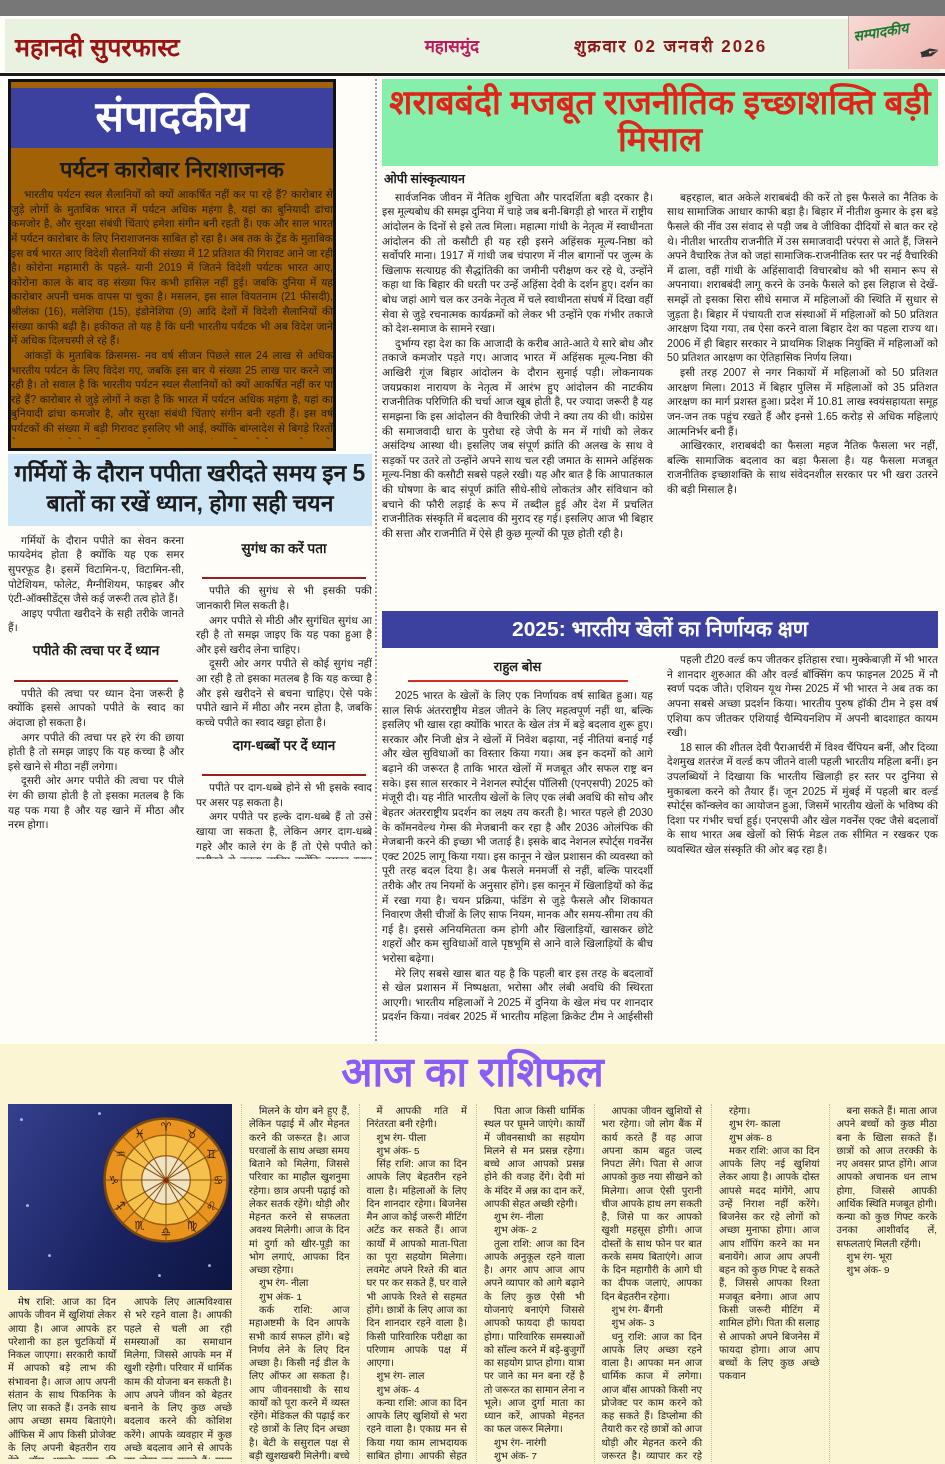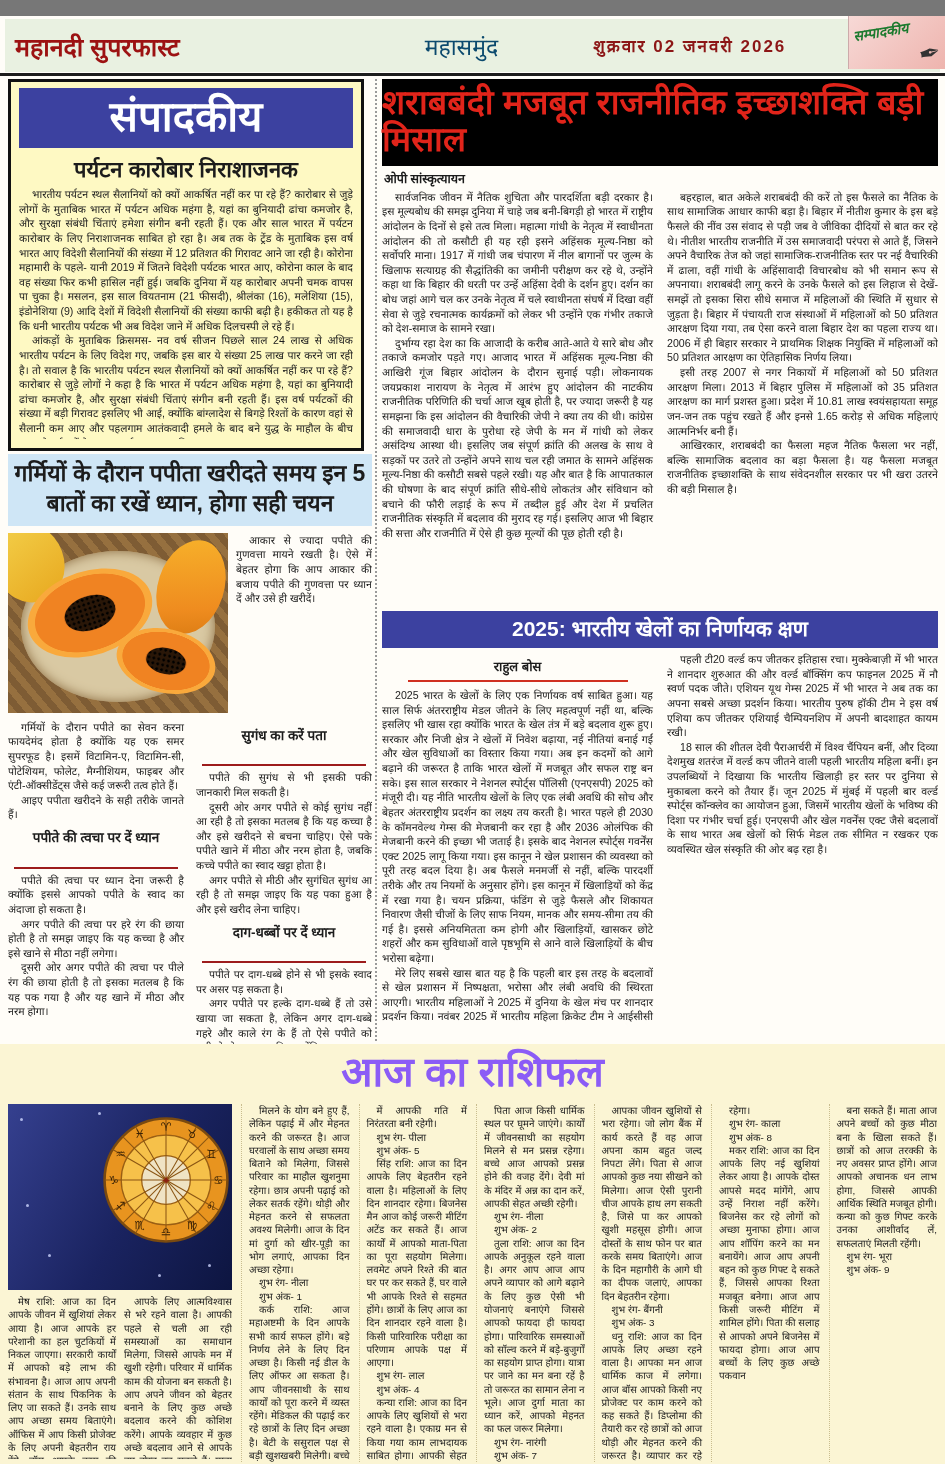--- a/index.html
+++ b/index.html
@@ -2,44 +2,44 @@
 <html><head>
 <meta charset="utf-8">
 <style>
   * { box-sizing: border-box; margin: 0; padding: 0; }
   body { background:#777; font-family:"Liberation Sans","DejaVu Sans",sans-serif; }
   .page { position:relative; width:945px; height:1464px; background:#fffdf8; margin:16px auto; overflow:hidden; color:#1c1c1c; }
 
   
   .masthead { position:absolute; top:3px; left:5px; right:5px; height:53px; background:#e9f1e1; display:flex; align-items:center; padding:0 10px; }
   .paper-name { font-size:25px; font-weight:bold; color:#9c1212; }
-  .mast-city { font-size:23px; font-weight:normal; color:#0c4a6e; margin-left:245px; }
+  .mast-city { font-size:17px; font-weight:bold; color:#be185d; margin-left:245px; }
   .mast-date { font-size:17px; font-weight:bold; color:#8c1616; margin-left:95px; letter-spacing:2px; }
   .mast-page { font-size:17px; font-weight:bold; color:#8c1616; margin-left:auto; margin-right:18px; }
   .stamp { position:absolute; right:0; top:0; width:97px; height:53px; background:linear-gradient(135deg,#f7d9d6,#eeb4ae); border-left:1px solid #caa; overflow:hidden; }
   .stamp-text { position:absolute; left:4px; top:6px; font-size:14px; font-weight:bold; color:#1c7a2e; transform:rotate(-9deg); font-style:italic; }
   .pen-icon { position:absolute; right:4px; bottom:0px; font-size:26px; color:#333; transform:rotate(-15deg); }
   .header-rule { position:absolute; top:57px; left:0; width:945px; height:3px; background:#1d1d1d; }
 
   
   .para { text-align:justify; text-indent:13px; }
   .bodytxt { font-size:10.6px; line-height:1.38; overflow:hidden; }
 
   
-  .editorial-box { position:absolute; top:63px; left:8px; width:356px; height:372px; border:3px solid #111; background:#fef9c3; padding:6px 8px 4px; }
+  .editorial-box { position:absolute; top:63px; left:8px; width:328px; height:372px; border:3px solid #111; background:#a16207; padding:6px 0 4px; }
   .ed-banner { background:#3c41a0; color:#fff; font-size:42px; font-weight:bold; text-align:center; padding:6px 0 8px; line-height:1.1; }
   .ed-headline { font-size:22px; font-weight:bold; text-align:center; padding:5px 0 4px; }
   .ed-body { height:252px; }
 
   
   .divider-v { position:absolute; left:375px; top:63px; height:962px; border-left:2px dotted #9a9a9a; }
 
   
   .liquor { position:absolute; top:63px; left:382px; width:556px; }
-  .liq-banner { background:#000000; color:#e1241a; font-size:34px; font-weight:bold; text-align:left; padding:5px 0 7px; line-height:1.1; }
+  .liq-banner { background:#86efac; color:#e1241a; font-size:34px; font-weight:bold; text-align:center; padding:5px 0 7px; line-height:1.1; }
   .byline { font-size:12.5px; font-weight:bold; padding:4px 2px 3px; }
   .twocol { display:flex; gap:14px; }
   .twocol > div { flex:1; }
   .liq-cols { height:398px; }
 
   
   .sports { position:absolute; top:595px; left:382px; width:556px; }
   .sp-banner { background:#3c41a0; color:#fff; font-size:21px; font-weight:bold; text-align:center; padding:6px 0 8px; line-height:1.1; }
   .sp-byline { width:220px; margin:6px auto 6px; text-align:center; font-size:13px; font-weight:bold; border-bottom:2px solid #d03020; padding-bottom:4px; }
   .sp-cols { height:372px; margin-top:4px; }
@@ -140,48 +140,34 @@
           <div class="para">18 साल की शीतल देवी पैराआर्चरी में विश्व चैंपियन बनीं, और दिव्या देशमुख शतरंज में वर्ल्ड कप जीतने वाली पहली भारतीय महिला बनीं। इन उपलब्धियों ने दिखाया कि भारतीय खिलाड़ी हर स्तर पर दुनिया से मुकाबला करने को तैयार हैं। जून 2025 में मुंबई में पहली बार वर्ल्ड स्पोर्ट्स कॉन्क्लेव का आयोजन हुआ, जिसमें भारतीय खेलों के भविष्य की दिशा पर गंभीर चर्चा हुई। एनएसपी और खेल गवर्नेंस एक्ट जैसे बदलावों के साथ भारत अब खेलों को सिर्फ मेडल तक सीमित न रखकर एक व्यवस्थित खेल संस्कृति की ओर बढ़ रहा है।</div>
         </div>
     </div>
   </div>
 
   <div class="papaya">
     <div class="pp-headbox">
       <div>गर्मियों के दौरान पपीता खरीदते समय इन 5</div>
       <div>बातों का रखें ध्यान, होगा सही चयन</div>
     </div>
-    <div class="pp-row">
-      <div class="pp-photo">
-        <div class="pp-plate"></div>
-        <div class="pp-whole2"></div>
-        <div class="pp-whole"></div>
-        <div class="pp-half h1">
-            <div class="pp-seeds"></div>
-          </div>
-        <div class="pp-half h2">
-            <div class="pp-seeds"></div>
-          </div>
-      </div>
-      <div class="pp-intro bodytxt para">आकार से ज्यादा पपीते की गुणवत्ता मायने रखती है। ऐसे में बेहतर होगा कि आप आकार की बजाय पपीते की गुणवत्ता पर ध्यान दें और उसे ही खरीदें।</div>
-    </div>
     <div class="pp-cols bodytxt">
       <div>
           <div class="para">गर्मियों के दौरान पपीते का सेवन करना फायदेमंद होता है क्योंकि यह एक समर सुपरफूड है। इसमें विटामिन-ए, विटामिन-सी, पोटेशियम, फोलेट, मैग्नीशियम, फाइबर और एंटी-ऑक्सीडेंट्स जैसे कई जरूरी तत्व होते हैं।</div>
           <div class="para">आइए पपीता खरीदने के सही तरीके जानते हैं।</div>
           <div class="subhead">पपीते की त्वचा पर दें ध्यान</div>
           <div class="para">पपीते की त्वचा पर ध्यान देना जरूरी है क्योंकि इससे आपको पपीते के स्वाद का अंदाजा हो सकता है।</div>
           <div class="para">अगर पपीते की त्वचा पर हरे रंग की छाया होती है तो समझ जाइए कि यह कच्चा है और इसे खाने से मीठा नहीं लगेगा।</div>
           <div class="para">दूसरी ओर अगर पपीते की त्वचा पर पीले रंग की छाया होती है तो इसका मतलब है कि यह पक गया है और यह खाने में मीठा और नरम होगा।</div>
         </div>
       <div>
           <div class="subhead">सुगंध का करें पता</div>
           <div class="para">पपीते की सुगंध से भी इसकी पकी जानकारी मिल सकती है।</div>
+          <div class="para">अगर पपीते से मीठी और सुगंधित सुगंध आ रही है तो समझ जाइए कि यह पका हुआ है और इसे खरीद लेना चाहिए।</div>
           <div class="para">दूसरी ओर अगर पपीते से कोई सुगंध नहीं आ रही है तो इसका मतलब है कि यह कच्चा है और इसे खरीदने से बचना चाहिए। ऐसे पके पपीते खाने में मीठा और नरम होता है, जबकि कच्चे पपीते का स्वाद खट्टा होता है।</div>
-          <div class="para">अगर पपीते से मीठी और सुगंधित सुगंध आ रही है तो समझ जाइए कि यह पका हुआ है और इसे खरीद लेना चाहिए।</div>
           <div class="subhead">दाग-धब्बों पर दें ध्यान</div>
           <div class="para">पपीते पर दाग-धब्बे होने से भी इसके स्वाद पर असर पड़ सकता है।</div>
           <div class="para">अगर पपीते पर हल्के दाग-धब्बे हैं तो उसे खाया जा सकता है, लेकिन अगर दाग-धब्बे गहरे और काले रंग के हैं तो ऐसे पपीते को खरीदने से बचना चाहिए क्योंकि इसका स्वाद कड़वा हो सकता है।</div>
           <div class="para">इसलिए जब भी आप बाजार से पपीता खरीदने जाएं तो इस बात का खास ख्याल रखें।</div>
         </div>
     </div>
   </div>
 
   <div class="horo">
     <div class="horo-banner">आज का राशिफल</div>

